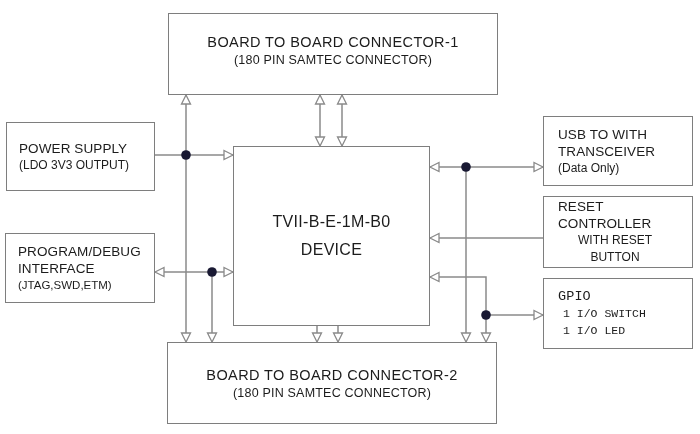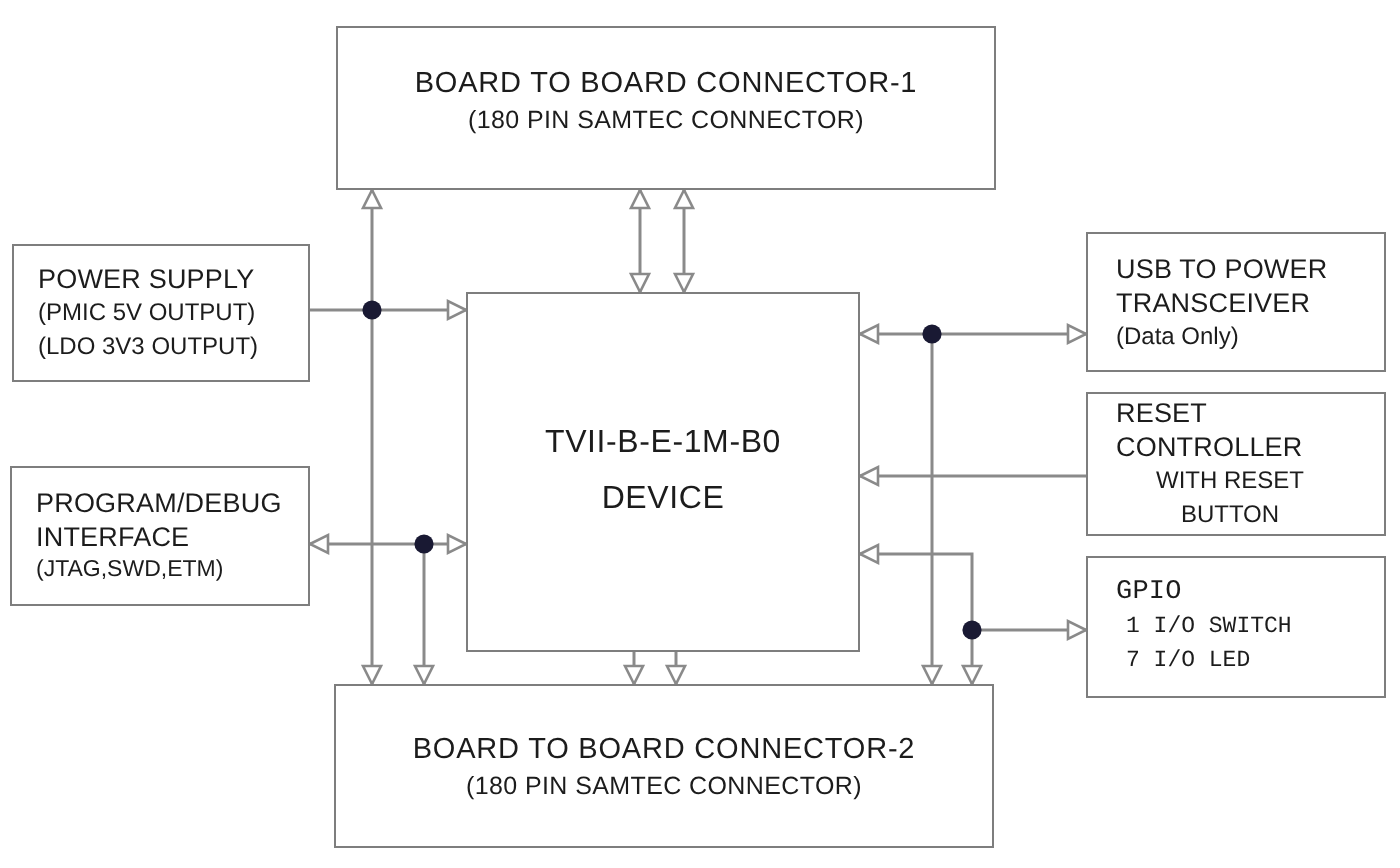--- a/index.html
+++ b/index.html
@@ -119,51 +119,50 @@
     <circle class="dot" cx="486" cy="315" r="4.8"></circle>
   </svg>
 
   <div class="box centered conn1-pad" style="left:168px;top:13px;width:330px;height:82px;">
     <div class="t-main">BOARD TO BOARD CONNECTOR-1</div>
     <div class="t-sub">(180 PIN SAMTEC CONNECTOR)</div>
   </div>
 
   <div class="box lefted" style="left:6px;top:122px;width:149px;height:69px;">
     <div class="s-main">POWER SUPPLY</div>
-    <div class="s-sub2">(PMIC 5V OUTPUT)</div>
     <div class="s-sub2">(LDO 3V3 OUTPUT)</div>
   </div>
 
   <div class="box lefted" style="left:5px;top:233px;width:150px;height:70px;">
     <div class="s-main">PROGRAM/DEBUG</div>
     <div class="s-main">INTERFACE</div>
     <div class="s-sub">(JTAG,SWD,ETM)</div>
   </div>
 
   <div class="box centered" style="left:233px;top:146px;width:197px;height:180px;">
     <div class="dev-line">TVII-B-E-1M-B0</div>
     <div class="dev-line">DEVICE</div>
   </div>
 
   <div class="box lefted" style="left:543px;top:116px;width:150px;height:70px;padding-left:14px;">
-    <div class="s-main">USB TO POWER</div>
+    <div class="s-main">USB TO WITH</div>
     <div class="s-main">TRANSCEIVER</div>
     <div class="s-sub2">(Data Only)</div>
   </div>
 
   <div class="box lefted" style="left:543px;top:196px;width:150px;height:72px;padding-left:14px;">
     <div class="s-main">RESET</div>
     <div class="s-main">CONTROLLER</div>
     <div class="s-sub2">WITH RESET BUTTON</div>
   </div>
 
   <div class="box lefted" style="left:543px;top:278px;width:150px;height:71px;padding-left:14px;font-family:Liberation Mono, monospace;">
     <div class="s-main">GPIO</div>
     <div class="s-sub indent">1 I/O SWITCH</div>
-    <div class="s-sub indent">7 I/O LED</div>
+    <div class="s-sub indent">1 I/O LED</div>
   </div>
 
   <div class="box centered" style="left:167px;top:342px;width:330px;height:82px;">
     <div class="t-main">BOARD TO BOARD CONNECTOR-2</div>
     <div class="t-sub">(180 PIN SAMTEC CONNECTOR)</div>
   </div>
 
 </div>
 
 </body></html>

